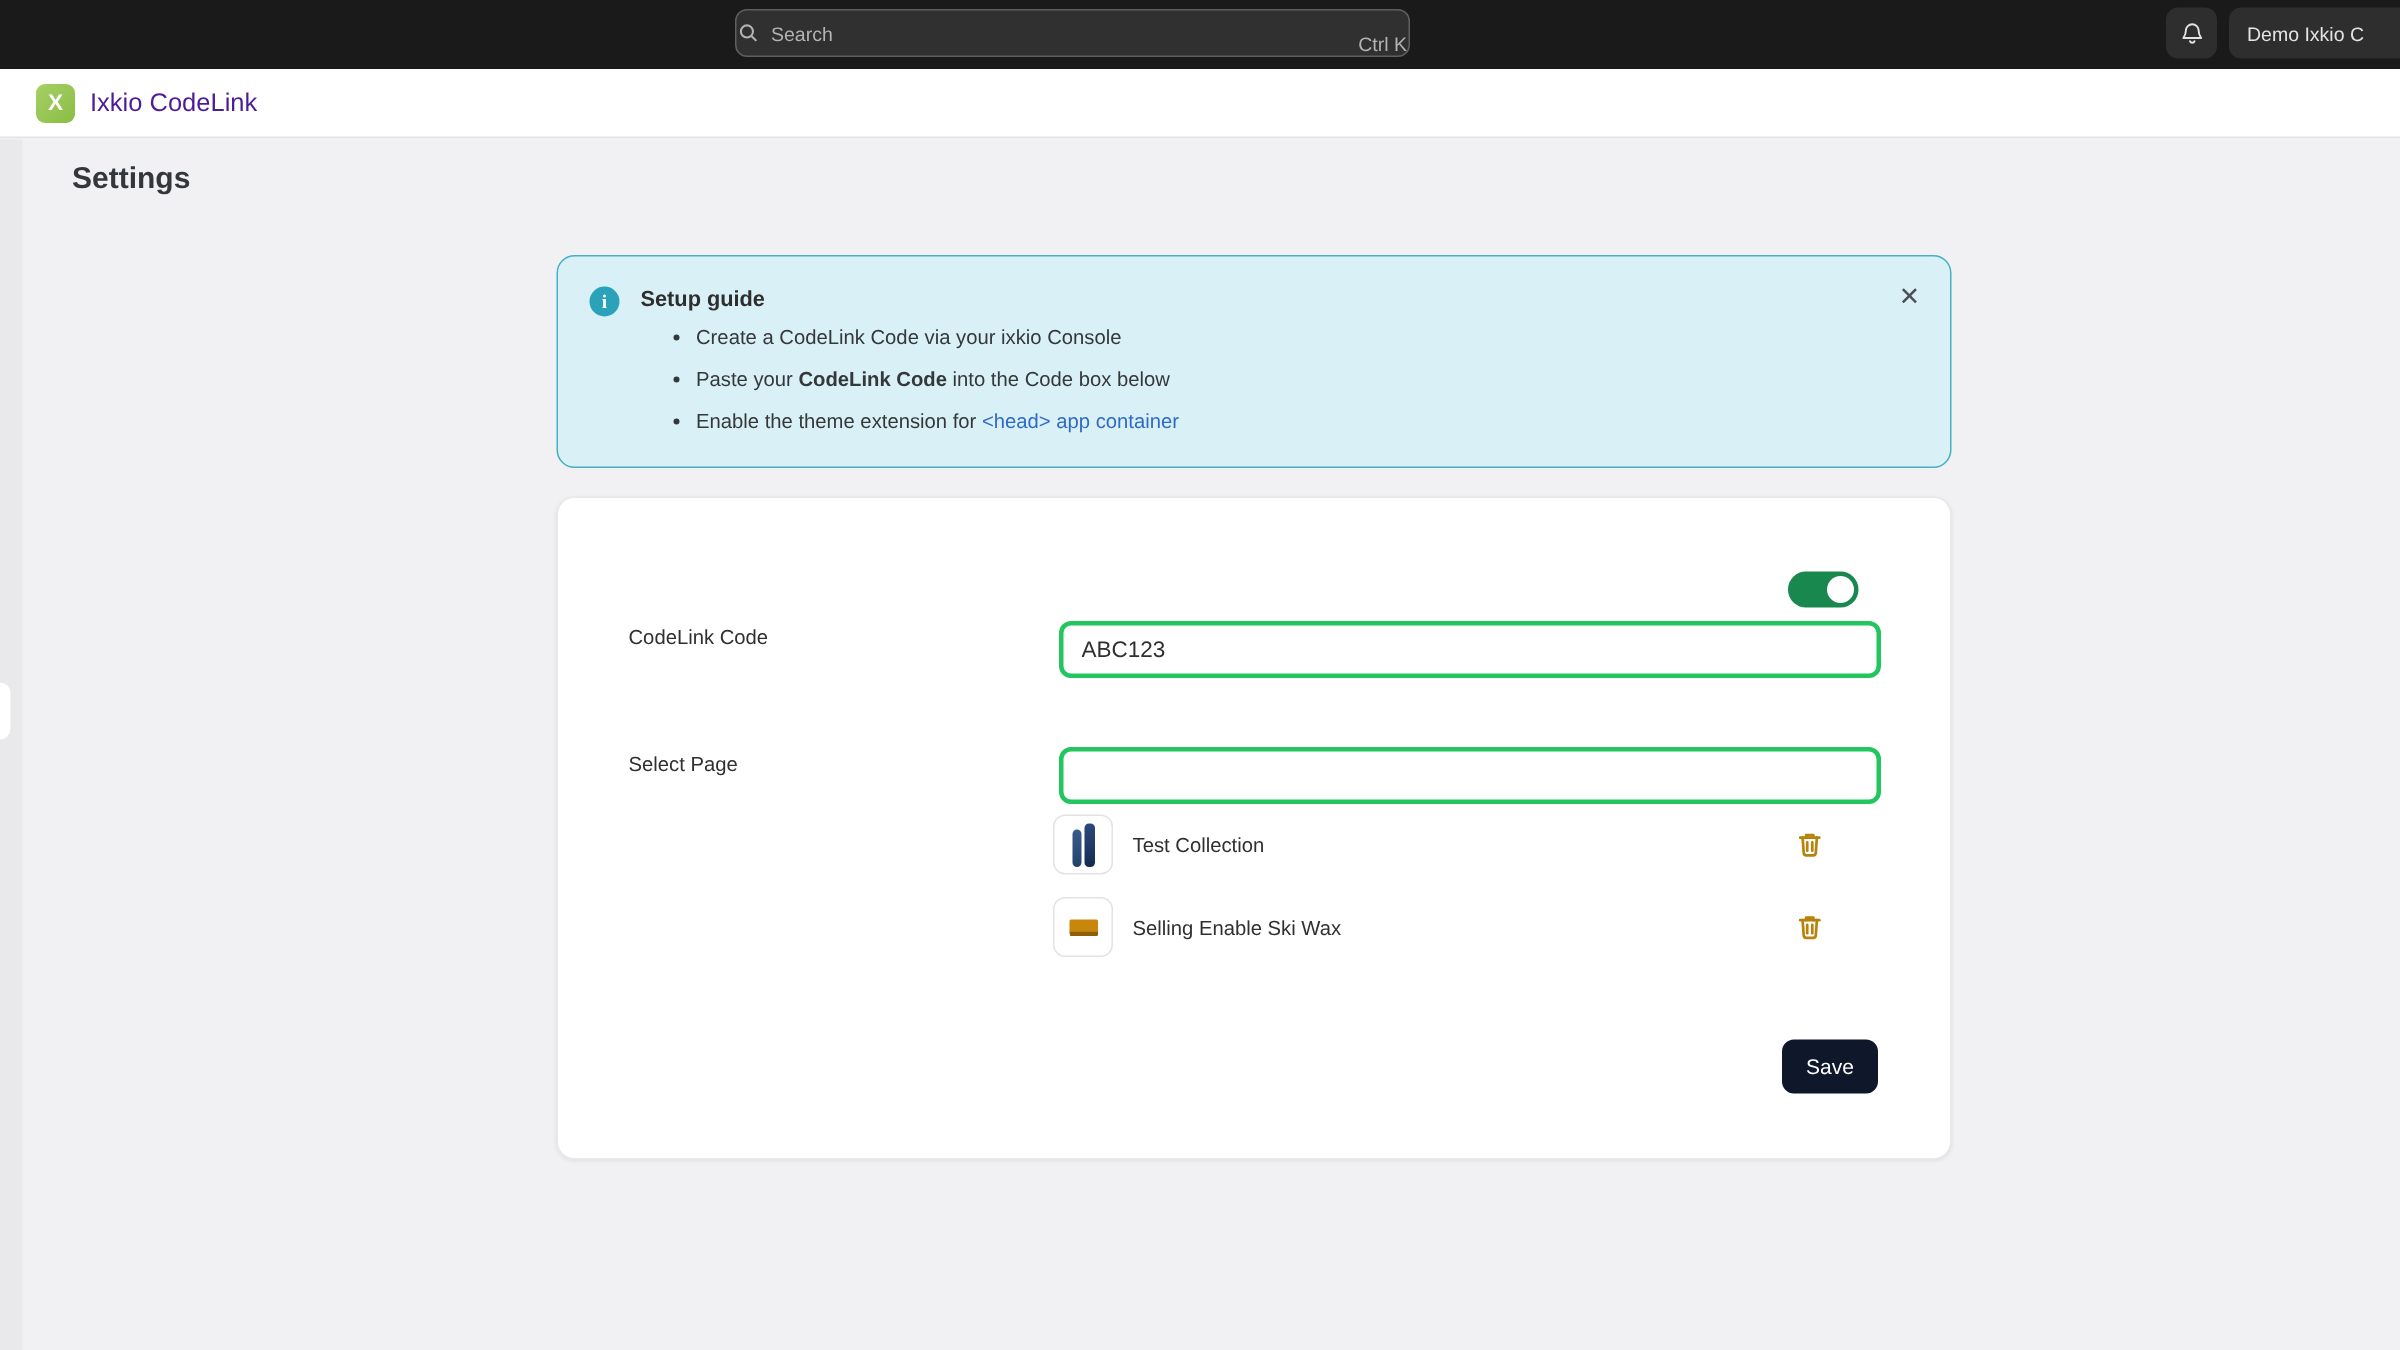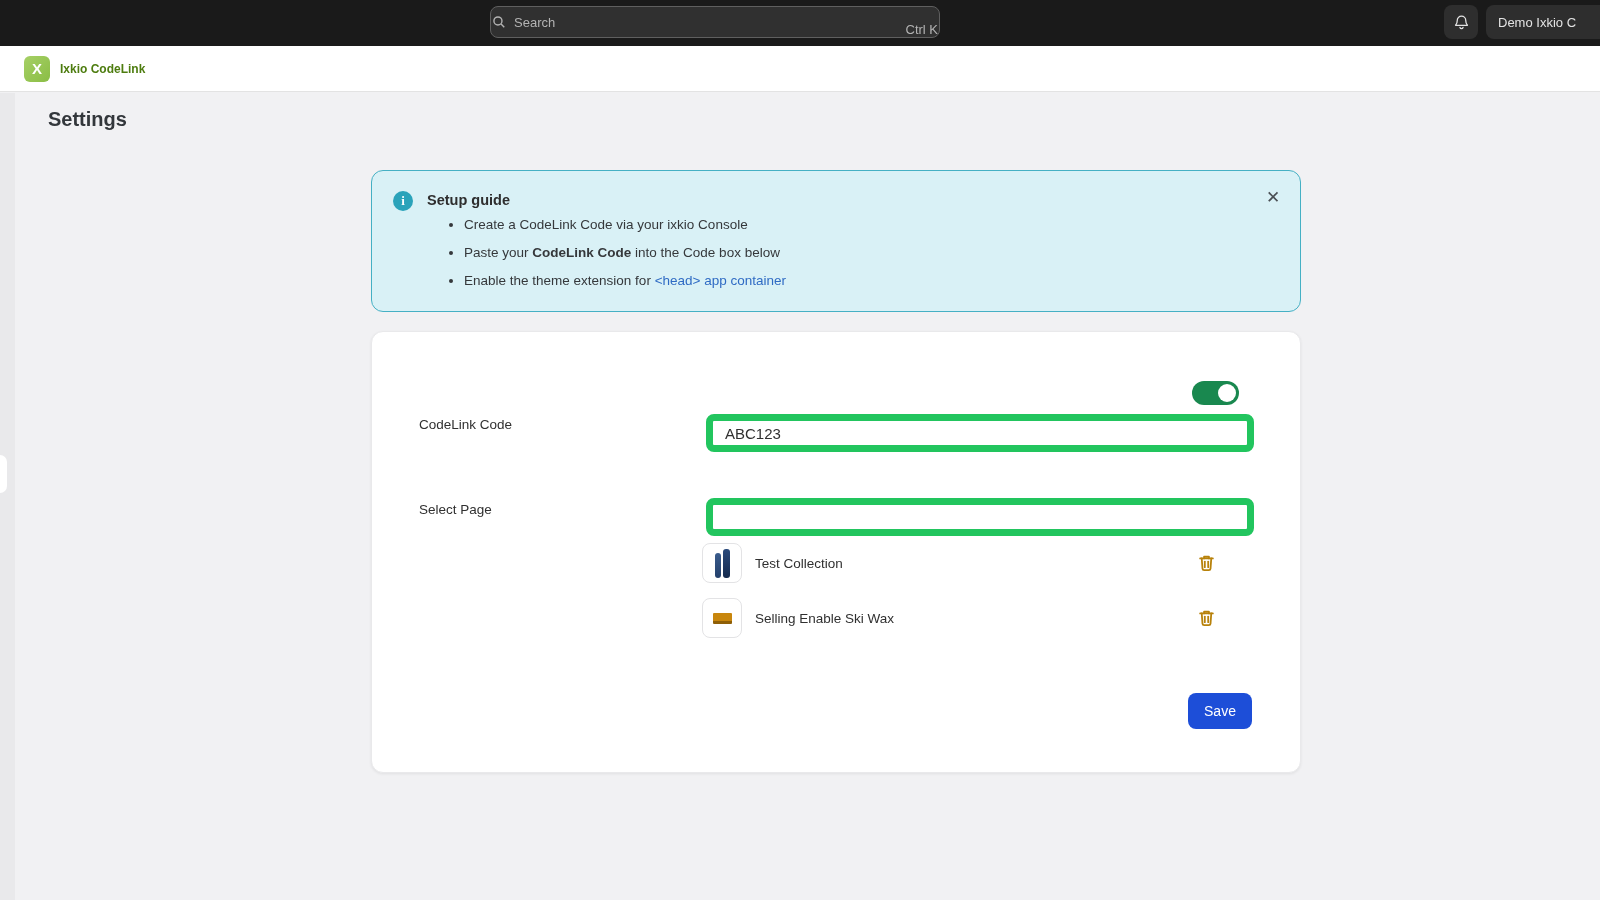--- a/index.html
+++ b/index.html
@@ -21,21 +21,21 @@
     border-radius:8px; color:#e3e3e3; font-size:13px; display:flex; align-items:center;
     padding:0 12px; white-space:nowrap; overflow:hidden; cursor:pointer; }
 
   
   .appheader { position:absolute; left:0; top:46px; width:1600px; height:46px; background:#ffffff;
     border-bottom:1px solid #e3e3e3; display:flex; align-items:center; padding-left:24px; z-index:20; }
   .applogo { width:26px; height:26px; border-radius:6px;
     background:linear-gradient(135deg,#a6d066 0%,#8abd45 100%);
     color:#ffffff; font-weight:700; font-size:15px; display:flex; align-items:center; justify-content:center;
     margin-right:10px; }
-  .appname { font-size:12px; color:#4d7c0f; font-weight:700; }
+  .appname { font-size:17px; color:#4c1d95; font-weight:400; }
 
   
   .leftstrip { position:absolute; left:0; top:93px; width:15px; height:807px; background:#e9e9eb; }
   .sidehandle { position:absolute; left:0; top:455px; width:7px; height:38px; background:#ffffff;
     border-radius:0 8px 8px 0; cursor:pointer; }
   .pagetitle { position:absolute; left:48px; top:108px; font-size:20px; font-weight:700; color:#33373b; }
 
   
   .banner { position:absolute; left:371px; top:170px; width:930px; height:142px;
     background:#d9f1f6; border:1px solid #45b0c4; border-radius:12px; }
@@ -51,41 +51,41 @@
   .bannerclose { position:absolute; right:14px; top:14px; width:26px; height:26px; border:none; background:transparent;
     color:#4a4f54; font-size:17px; line-height:26px; text-align:center; cursor:pointer; }
 
   
   .card { position:absolute; left:371px; top:331px; width:930px; height:442px; background:#ffffff;
     border:1px solid #e9e9eb; border-radius:12px; box-shadow:0 1px 3px rgba(0,0,0,.07); }
   .toggle { position:absolute; right:61px; top:49px; width:47px; height:24px; border-radius:12px;
     background:#19884f; cursor:pointer; }
   .toggle .knob { position:absolute; right:3px; top:3px; width:18px; height:18px; border-radius:50%; background:#ffffff; }
   .flabel { position:absolute; left:47px; font-size:13.5px; color:#303030; }
-  .finput { position:absolute; left:334px; width:548px; height:38px; border:7px solid #22c55e; border-radius:8px;
+  .finput { position:absolute; left:334px; width:548px; height:38px; border:3px solid #22c55e; border-radius:8px;
     padding:0 12px; font-size:15px; color:#303030; font-family:inherit; background:#ffffff; outline:none; }
   .lbl-code { top:85px; }  .inp-code { top:82px; }
   .lbl-page { top:170px; } .inp-page { top:166px; }
 
   .prow { position:absolute; left:330px; width:511px; height:40px; display:flex; align-items:center;justify-content:flex-end; }
   .prow .thumb { width:40px; height:40px; border:1px solid #e3e3e5; border-radius:8px; background:#ffffff;
     display:flex; align-items:center; justify-content:center; margin-right:13px; flex:none; overflow:hidden; }
   .prow .ptitle { flex:1; font-size:13.5px; color:#303030; }
   .prow .delbtn { width:24px; height:24px; border:none; background:transparent; cursor:pointer;
     display:flex; align-items:center; justify-content:center; margin-right:-5px; }
   .row1 { top:211px; } .row2 { top:266px; }
 
   
   .boards { display:flex; align-items:flex-end; gap:2px; height:30px; }
   .boards .b1 { width:6px; height:25px; border-radius:3px; background:linear-gradient(#3a5c8c,#23406b); }
   .boards .b2 { width:7px; height:29px; border-radius:3px; background:linear-gradient(#2a4a7c,#152a4e); }
   .waxbg { width:40px; height:40px; background:linear-gradient(#f7f7f7,#e6e6e6); display:flex; align-items:center; justify-content:center; }
   .waxblock { width:19px; height:11px; background:#c8860d; border-bottom:3px solid #8f5f07; border-radius:1px; }
 
-  .savebtn { position:absolute; right:48px; top:361px; width:64px; height:36px; background:#1d4ed8;
+  .savebtn { position:absolute; right:48px; top:361px; width:64px; height:36px; background:#0f172a;
     color:#ffffff; font-size:14px; font-weight:500; border:none; border-radius:8px; cursor:pointer;
     font-family:inherit; }
 </style>
 </head>
 <body>
 
 <div class="topbar">
   <div class="searchbox">
     <svg class="mag" viewBox="0 0 16 16" fill="none" stroke="#b3b3b3" stroke-width="1.6">
       <circle cx="6.8" cy="6.8" r="4.6"></circle>

